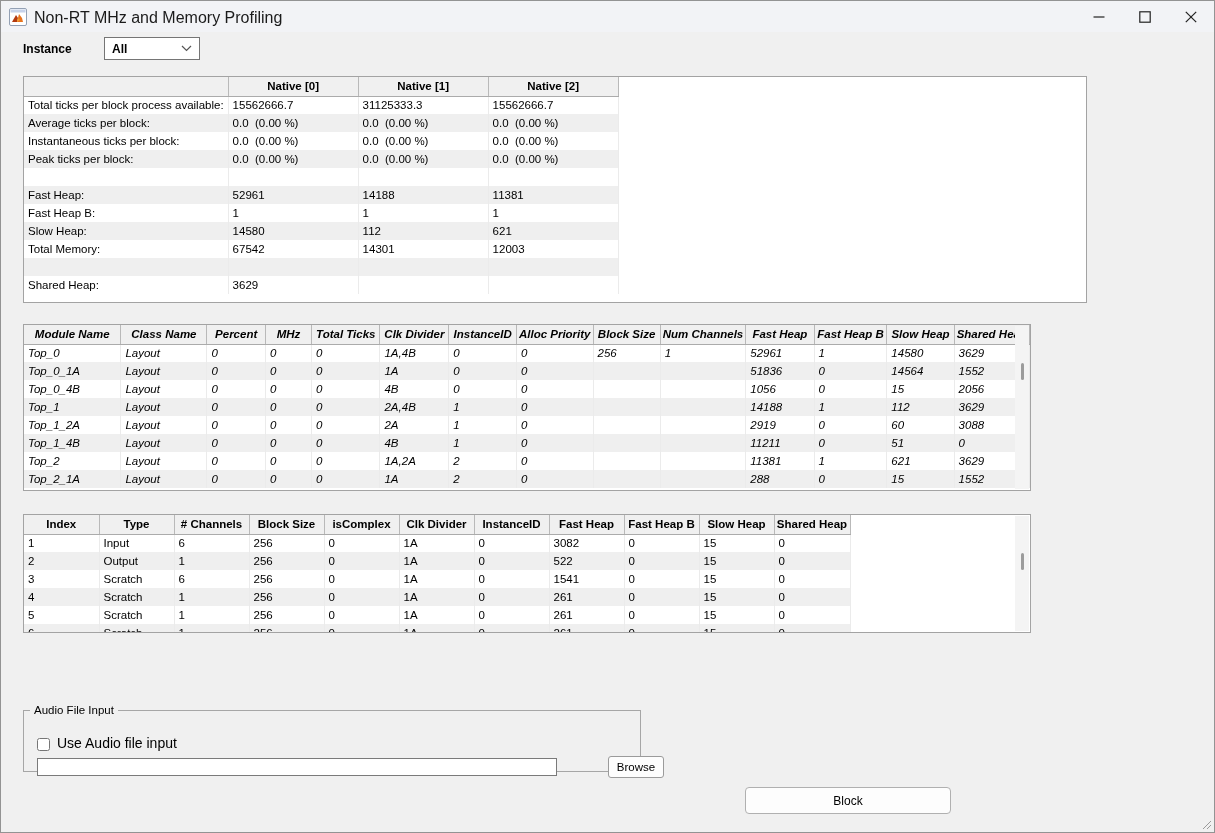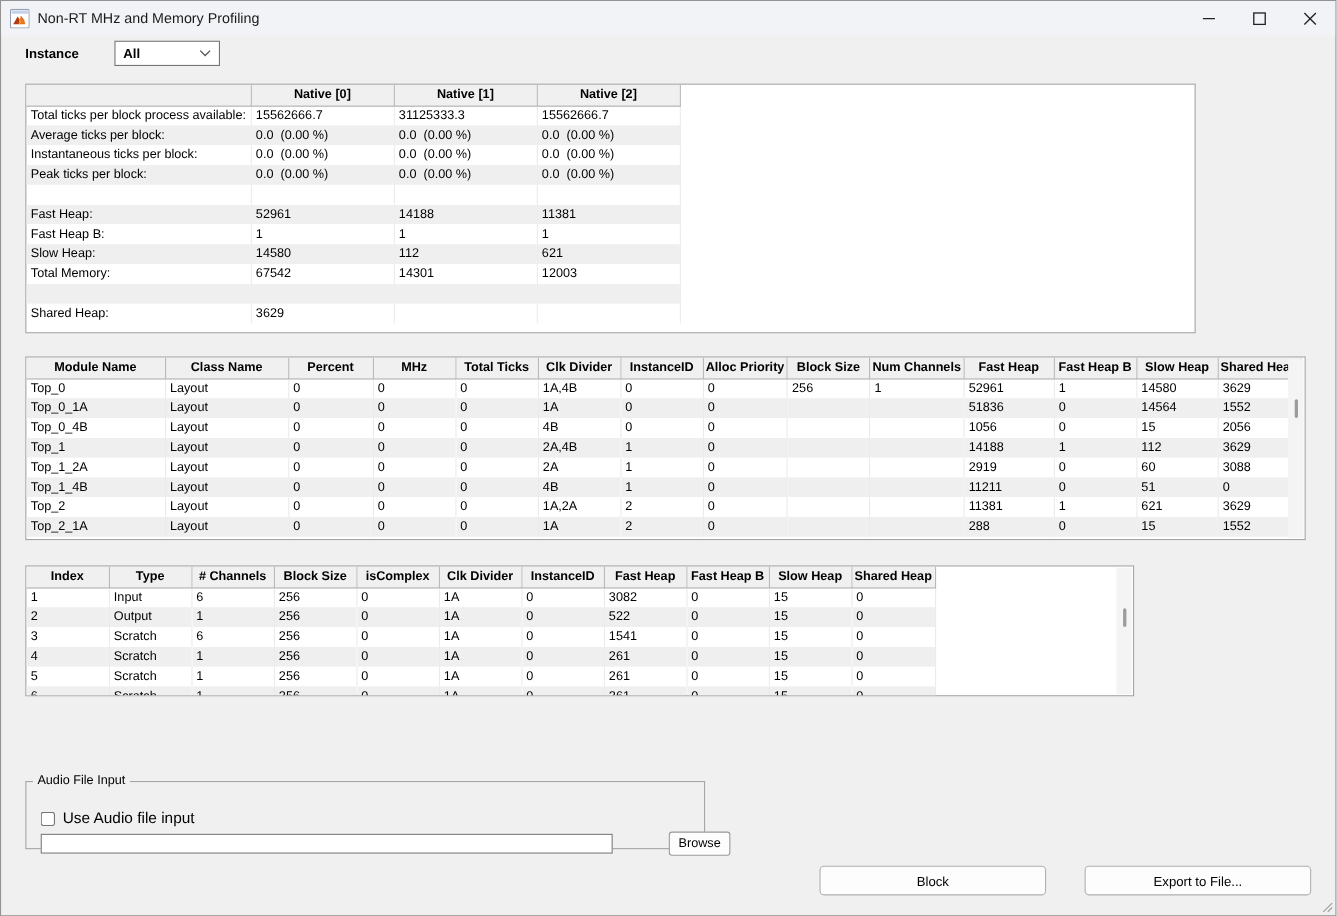--- a/index.html
+++ b/index.html
@@ -8,35 +8,35 @@
   .window {
     position:relative; width:1215px; height:833px;
     background:#f0f0f0; border:1px solid #939393; overflow:hidden;
   }
   
   .titlebar {
     position:absolute; left:0; top:0; width:100%; height:31px;
     background:#f2f3f6; display:flex; align-items:center;
   }
   .app-icon { position:absolute; left:8px; top:7px; width:18px; height:18px; }
-  .title-text { position:absolute; left:33px; top:8px; font-size:13px; color:#1b1b1b; white-space:nowrap; }
+  .title-text { position:absolute; left:33px; top:8px; font-size:16px; color:#1b1b1b; white-space:nowrap; }
   .win-controls { position:absolute; right:0; top:0; height:31px; display:flex; }
   .win-btn { width:46px; height:31px; display:flex; align-items:center; justify-content:center; }
   
   .instance-label { position:absolute; left:22px; top:41px; font-size:12px; font-weight:bold; }
   .instance-combo {
     position:absolute; left:103px; top:36px; width:96px; height:23px;
     background:#fff; border:1px solid #757575; display:flex; align-items:center;
   }
   .instance-combo .val { font-size:12px; font-weight:bold; padding-left:7px; flex:1; }
   .instance-combo .chev { margin-right:7px; }
   
   .panel { position:absolute; background:#ffffff; border:1px solid #a3a3a3; overflow:hidden; }
   .panel-summary { left:22px; top:75px;  width:1064px; height:227px; }
-  .panel-modules { left:22px; top:323px; width:1164px; height:167px; }
+  .panel-modules { left:22px; top:323px; width:1008px; height:167px;font-style:italic; }
   .panel-buffers { left:22px; top:513px; width:1008px; height:119px; }
   
   table { border-collapse:collapse; table-layout:fixed; }
   th {
     height:19px; background:#f0f0f0; font-size:11.5px; font-weight:600;
     border-right:1px solid #b9b9b9; border-bottom:1px solid #ababab;
     text-align:center; overflow:hidden; white-space:nowrap; padding:0 2px;
   }
   td {
     height:18px; font-size:11.5px; padding:0 4px;
@@ -501,20 +501,19 @@
 
   <fieldset class="audio-group">
     <legend>Audio File Input</legend>
     <input type="checkbox" class="audio-check" style="">
     <span class="audio-check-label">Use Audio file input</span>
     <input class="audio-path" value="" style="">
     <button class="browse-btn">Browse</button>
   </fieldset>
 
   <button class="action-btn start-btn">Block</button>
-  <button class="action-btn export-btn">Export to File...</button>
 
   <svg class="resize-grip" width="12" height="12" viewBox="0 0 12 12">
     <line x1="3" y1="11" x2="11" y2="3" stroke="#9a9a9a" stroke-width="1"></line>
     <line x1="7" y1="11" x2="11" y2="7" stroke="#9a9a9a" stroke-width="1"></line>
   </svg>
 
 </div>
 
 </body></html>

